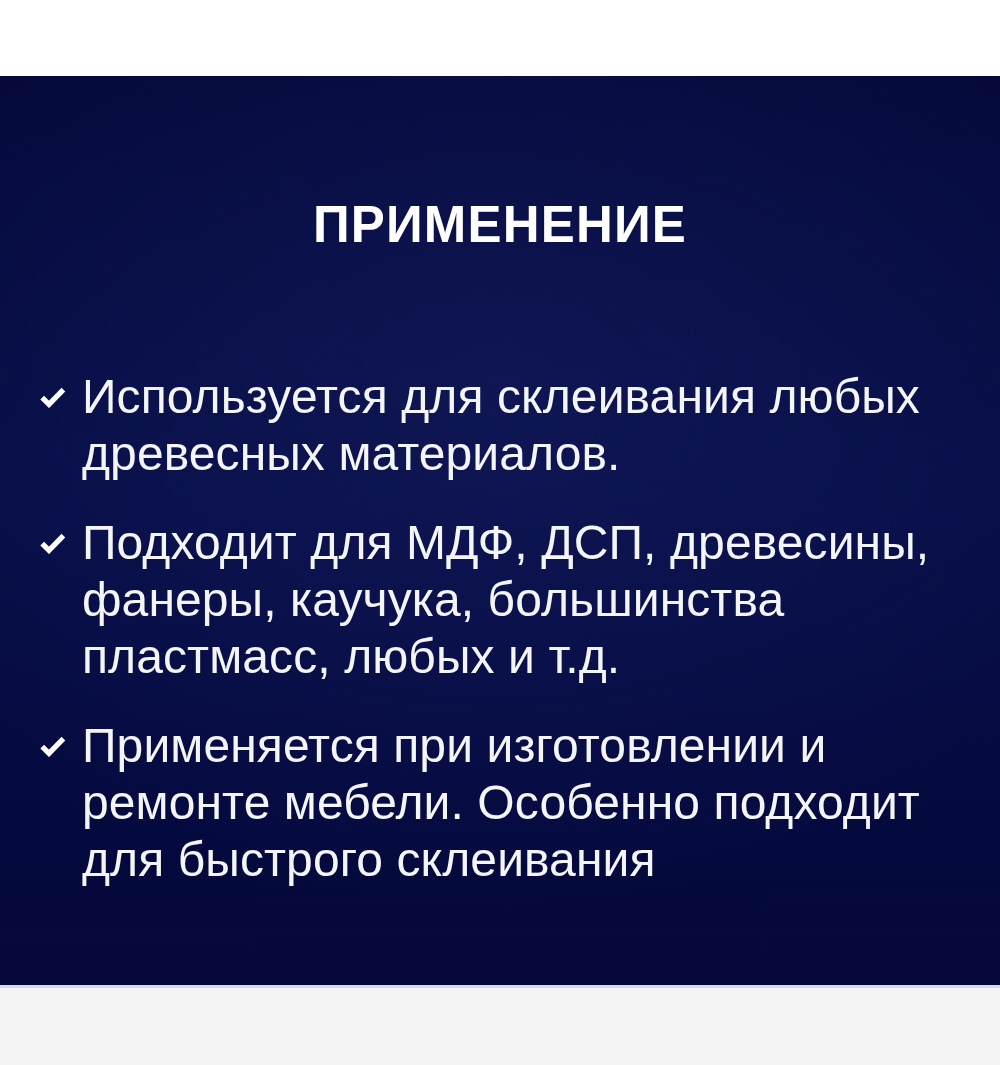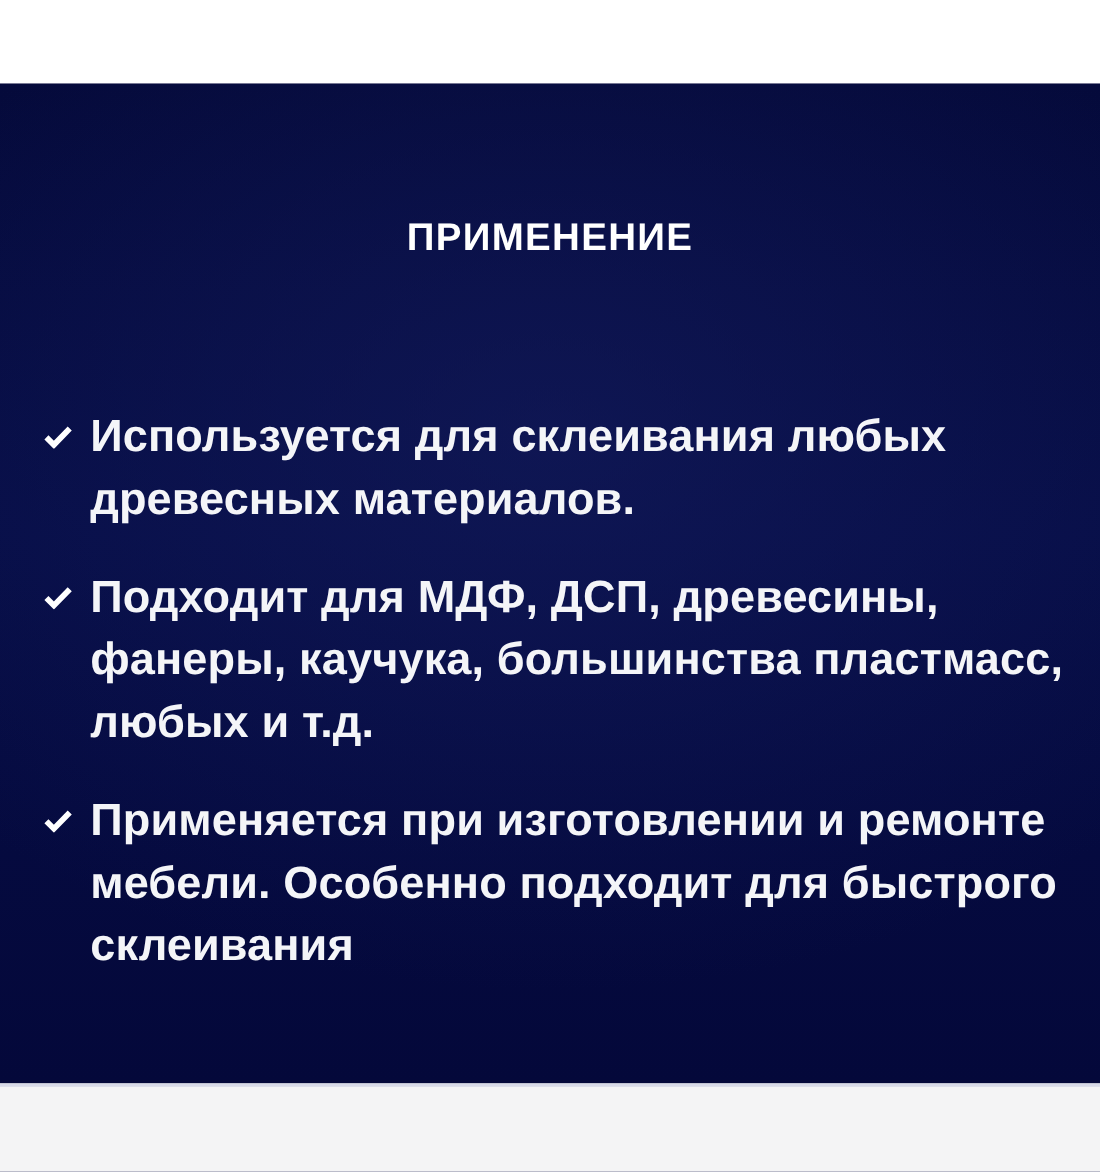--- a/index.html
+++ b/index.html
@@ -56,41 +56,41 @@
   }
 
   
   .slide-title {
     position: absolute;
     left: 0;
     top: 122px;
     width: 1000px;
     text-align: center;
     color: #ffffff;
-    font-size: 35px;
+    font-size: 51px;
     font-weight: 700;
     letter-spacing: 1.2px;
     line-height: 1.05;
     white-space: nowrap;
   }
 
   
   .bullet-list {
     position: absolute;
     left: 36px;
     top: 292px;
     width: 940px;
   }
   .bullet-item {
     position: relative;
     padding-left: 46px;
     margin-bottom: 32px;
     color: #f4f5f8;
-    font-size: 41px;
-    font-weight: 700;
+    font-size: 48px;
+    font-weight: 400;
     line-height: 57px;
     letter-spacing: 0.1px;
   }
   .bullet-item:last-child {
     margin-bottom: 0;
   }
   .check-icon {
     position: absolute;
     left: 4px;
     top: 0;

